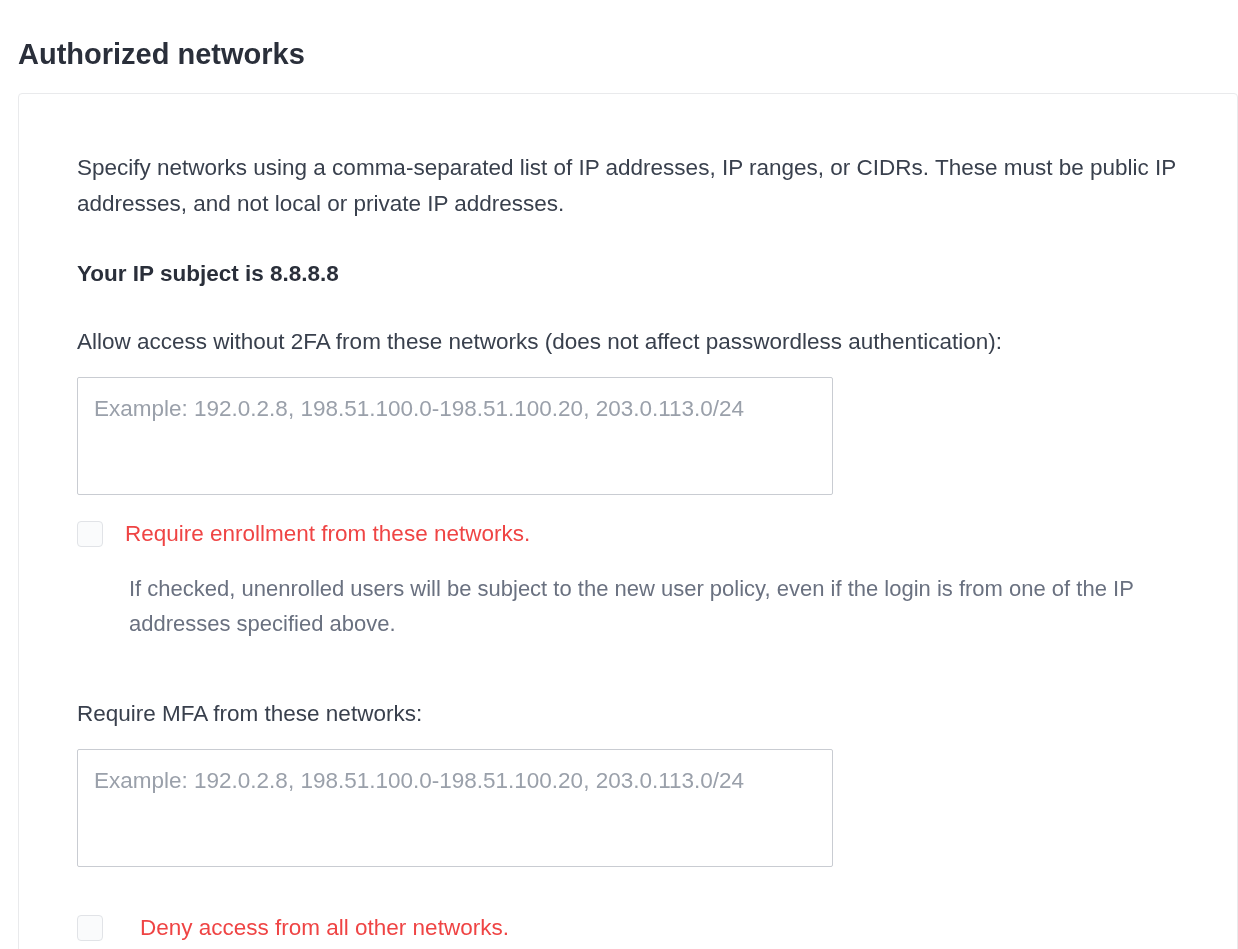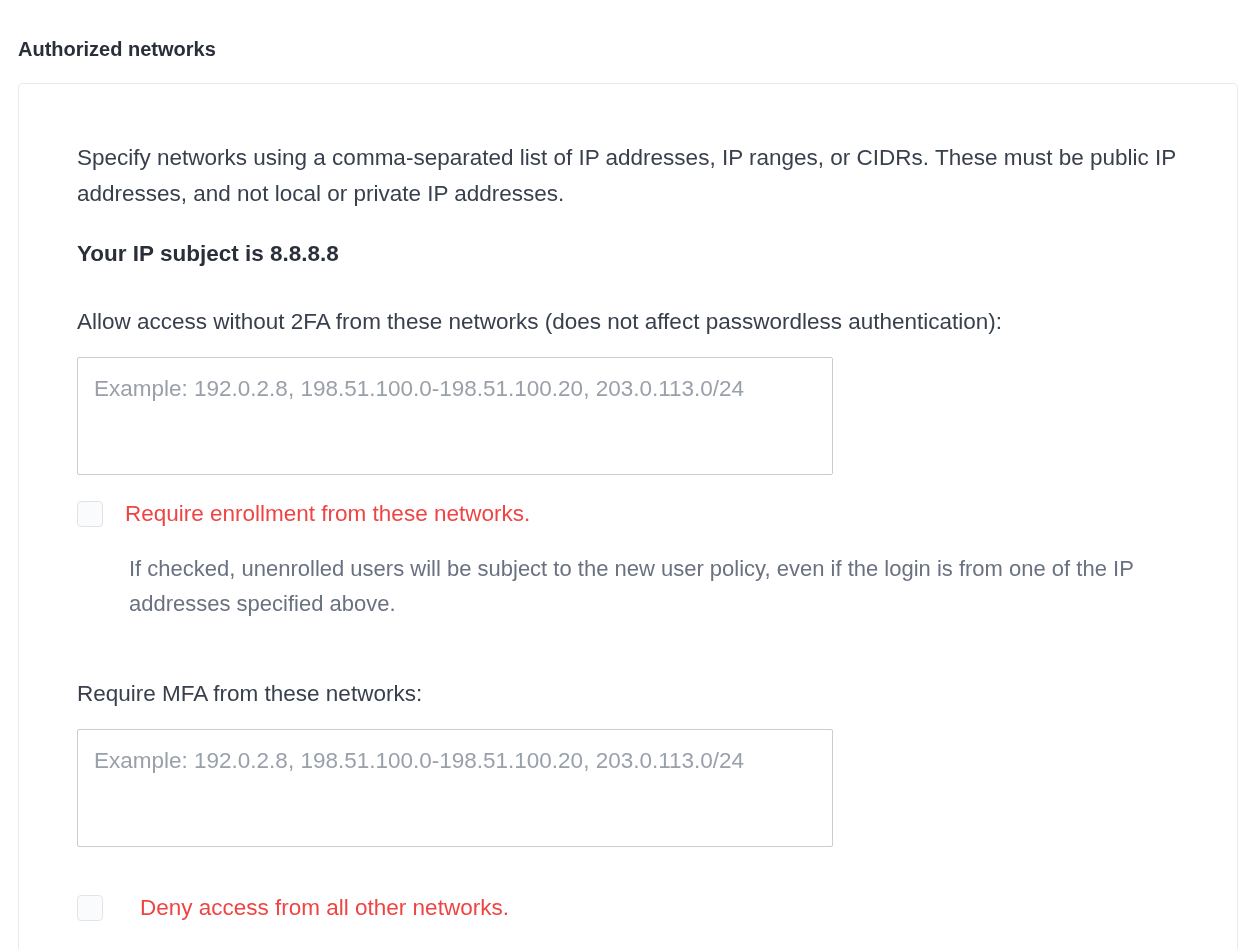--- a/index.html
+++ b/index.html
@@ -7,37 +7,37 @@
       margin: 0;
       padding: 0;
     }
     body {
       font-family: -apple-system, BlinkMacSystemFont, "Segoe UI", Helvetica, Arial, sans-serif;
       background: #ffffff;
       color: #333743;
       width: 1238px;
     }
     .page-title {
-      font-size: 20px;
+      font-size: 29px;
       font-weight: 700;
       color: #2a2f3a;
       padding: 38px 0 22px 18px;
     }
     .panel {
       border: 1px solid #e9eaec;
       border-radius: 4px;
       margin: 0 0 0 18px;
       padding: 56px 58px 40px 58px;
       width: 1220px;
     }
     .intro {
       font-size: 22.5px;
       line-height: 1.58;
       color: #39404d;
-      margin-bottom: 30px;
+      margin-bottom: 40px;
     }
     .ip-line {
       font-size: 22.5px;
       font-weight: 700;
       color: #2a2f3a;
       margin-bottom: 38px;
     }
     .field-label {
       font-size: 22.5px;
       color: #39404d;

